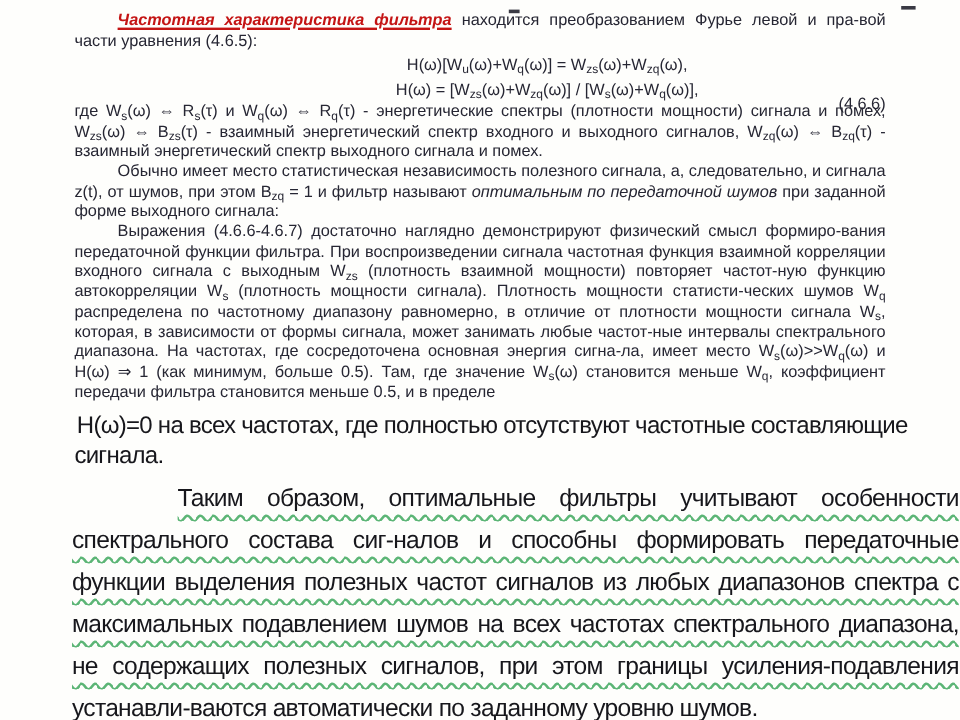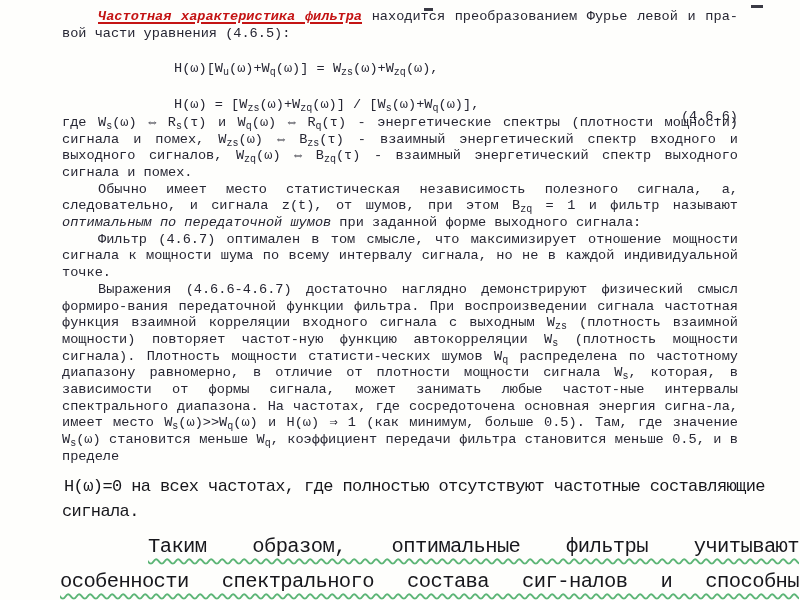--- a/index.html
+++ b/index.html
@@ -1,35 +1,35 @@
 <!DOCTYPE html>
 <html><head>
 <meta charset="utf-8">
 <style>
   html,body{margin:0;padding:0;background:#ffffff;}
   .page{
     position:relative;width:800px;height:600px;background:#fefefc;
-    font-family:Liberation Mono, monospace;overflow:hidden;
+    font-family:Liberation Sans, sans-serif;overflow:hidden;
   }
   .doc{
     position:absolute;left:62px;top:9px;width:676px;
     color:#262633;font-size:13.6px;line-height:16.7px;text-align:justify;
   }
   .doc p{margin:0;padding:0;}
   p.indent{text-indent:36px;}
-  p.eq{margin-left:112px;position:relative;text-align:left;text-indent:0;margin-top:19px;margin-bottom:1px;}
+  p.eq{margin-left:112px;position:relative;text-align:center;text-indent:0;margin-top:4px;margin-bottom:1px;}
   .eqnum{position:absolute;right:0;top:12px;}
   sub{font-size:10px;line-height:0;vertical-align:-3px;}
   .heading{
     color:#c41414;font-weight:bold;font-style:italic;
     text-decoration:underline;text-decoration-thickness:1.5px;text-underline-offset:2px;
   }
   .italic{font-style:italic;}
   p.bigline{
-    font-size:17px;line-height:25px;margin-top:8px;width:710px;
+    font-size:20px;line-height:25px;margin-top:8px;width:710px;
     text-align:left;letter-spacing:-0.6px;color:#17171c;text-indent:2px;
   }
   p.bigp{
     font-size:20.5px;line-height:35px;width:739px;margin-left:-2px;margin-top:5px;
     text-align:justify;letter-spacing:-0.6px;color:#17171c;text-indent:88px;
     text-decoration-line:underline;text-decoration-style:wavy;
     text-decoration-color:#5cb576;text-decoration-thickness:1.6px;text-underline-offset:6px;
   }
   .mark{position:absolute;background:#3a3a44;}
   .m1{left:424px;top:8px;width:9px;height:3px;}
@@ -40,18 +40,17 @@
 
 <div class="page">
   <span class="mark m1"></span>
   <span class="mark m2"></span>
   <div id="doc" class="doc">
       <p class=" indent"><span class="heading">Частотная характеристика фильтра</span><span> находится преобразованием Фурье левой и пра-вой части уравнения (4.6.5):</span></p>
       <p class="eq"><span>H(ω)[W</span><sub>u</sub><span>(ω)+W</span><sub>q</sub><span>(ω)] = W</span><sub>zs</sub><span>(ω)+W</span><sub>zq</sub><span>(ω),</span></p>
       <p class="eq"><span>H(ω) = [W</span><sub>zs</sub><span>(ω)+W</span><sub>zq</sub><span>(ω)] / [W</span><sub>s</sub><span>(ω)+W</span><sub>q</sub><span>(ω)],</span><span class="eqnum">(4.6.6)</span></p>
       <p class=""><span>где W</span><sub>s</sub><span>(ω) ⇔ R</span><sub>s</sub><span>(τ) и W</span><sub>q</sub><span>(ω) ⇔ R</span><sub>q</sub><span>(τ) - энергетические спектры (плотности мощности) сигнала и помех, W</span><sub>zs</sub><span>(ω) ⇔ B</span><sub>zs</sub><span>(τ) - взаимный энергетический спектр входного и выходного сигналов, W</span><sub>zq</sub><span>(ω) ⇔ B</span><sub>zq</sub><span>(τ) - взаимный энергетический спектр выходного сигнала и помех.</span></p>
       <p class=" indent"><span>Обычно имеет место статистическая независимость полезного сигнала, а, следовательно, и сигнала z(t), от шумов, при этом B</span><sub>zq</sub><span> = 1 и фильтр называют </span><span class="italic">оптимальным по передаточной шумов</span><span> при заданной форме выходного сигнала:</span></p>
-      <p class=" indent"><span>Фильтр (4.6.7) оптимален в том смысле, что максимизирует отношение мощности сигнала к мощности шума по всему интервалу сигнала, но не в каждой индивидуальной точке.</span></p>
       <p class=" indent"><span>Выражения (4.6.6-4.6.7) достаточно наглядно демонстрируют физический смысл формиро-вания передаточной функции фильтра. При воспроизведении сигнала частотная функция взаимной корреляции входного сигнала с выходным W</span><sub>zs</sub><span> (плотность взаимной мощности) повторяет частот-ную функцию автокорреляции W</span><sub>s</sub><span> (плотность мощности сигнала). Плотность мощности статисти-ческих шумов W</span><sub>q</sub><span> распределена по частотному диапазону равномерно, в отличие от плотности мощности сигнала W</span><sub>s</sub><span>, которая, в зависимости от формы сигнала, может занимать любые частот-ные интервалы спектрального диапазона. На частотах, где сосредоточена основная энергия сигна-ла, имеет место W</span><sub>s</sub><span>(ω)&gt;&gt;W</span><sub>q</sub><span>(ω) и H(ω) ⇒ 1 (как минимум, больше 0.5). Там, где значение W</span><sub>s</sub><span>(ω) становится меньше W</span><sub>q</sub><span>, коэффициент передачи фильтра становится меньше 0.5, и в пределе</span></p>
       <p class="bigline"><span>H(ω)=0 на всех частотах, где полностью отсутствуют частотные составляющие сигнала.</span></p>
       <p class="bigp"><span>Таким образом, оптимальные фильтры учитывают особенности спектрального состава сиг-налов и способны формировать передаточные функции выделения полезных частот сигналов из любых диапазонов спектра с максимальных подавлением шумов на всех частотах спектрального диапазона, не содержащих полезных сигналов, при этом границы усиления-подавления устанавли-ваются автоматически по заданному уровню шумов.</span></p>
     </div>
 </div>
 
 </body></html>

